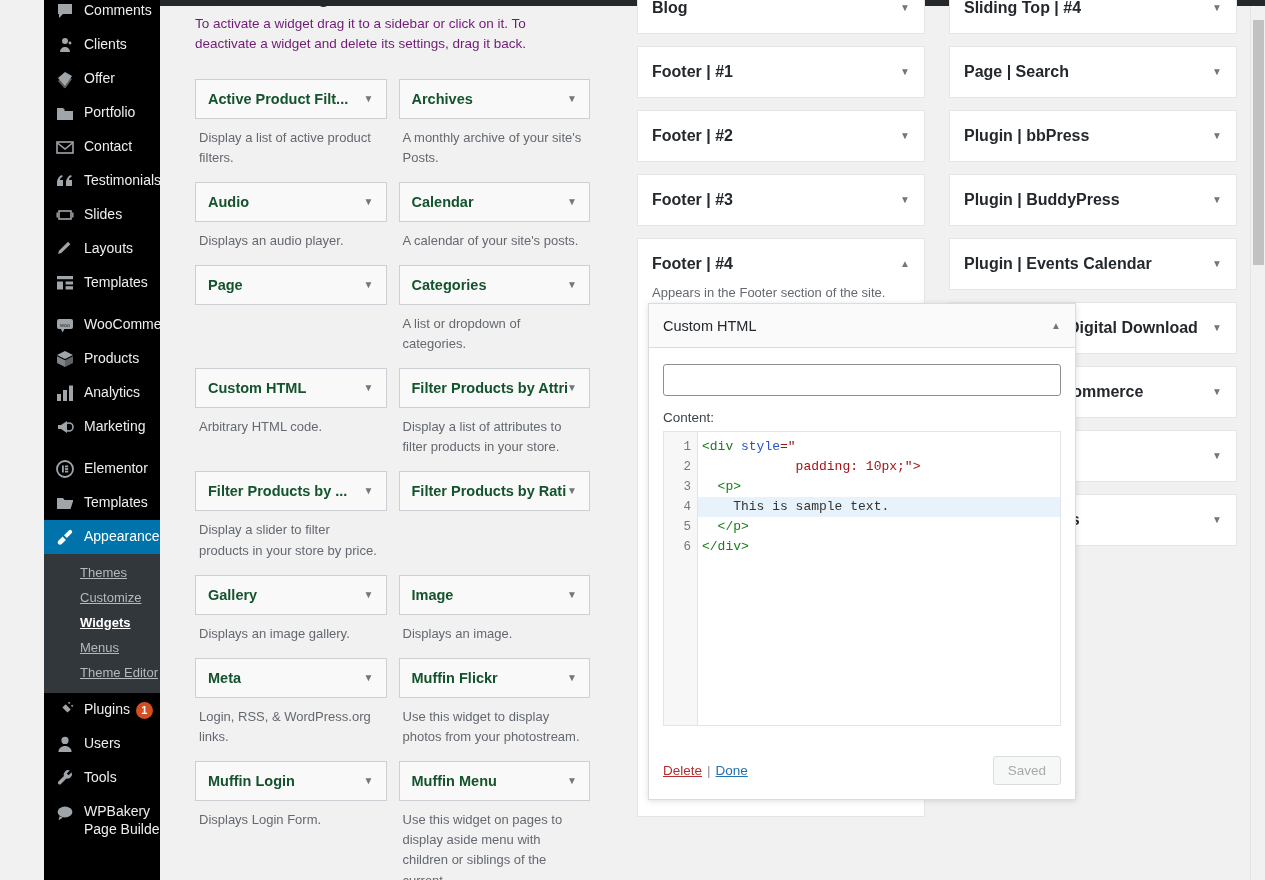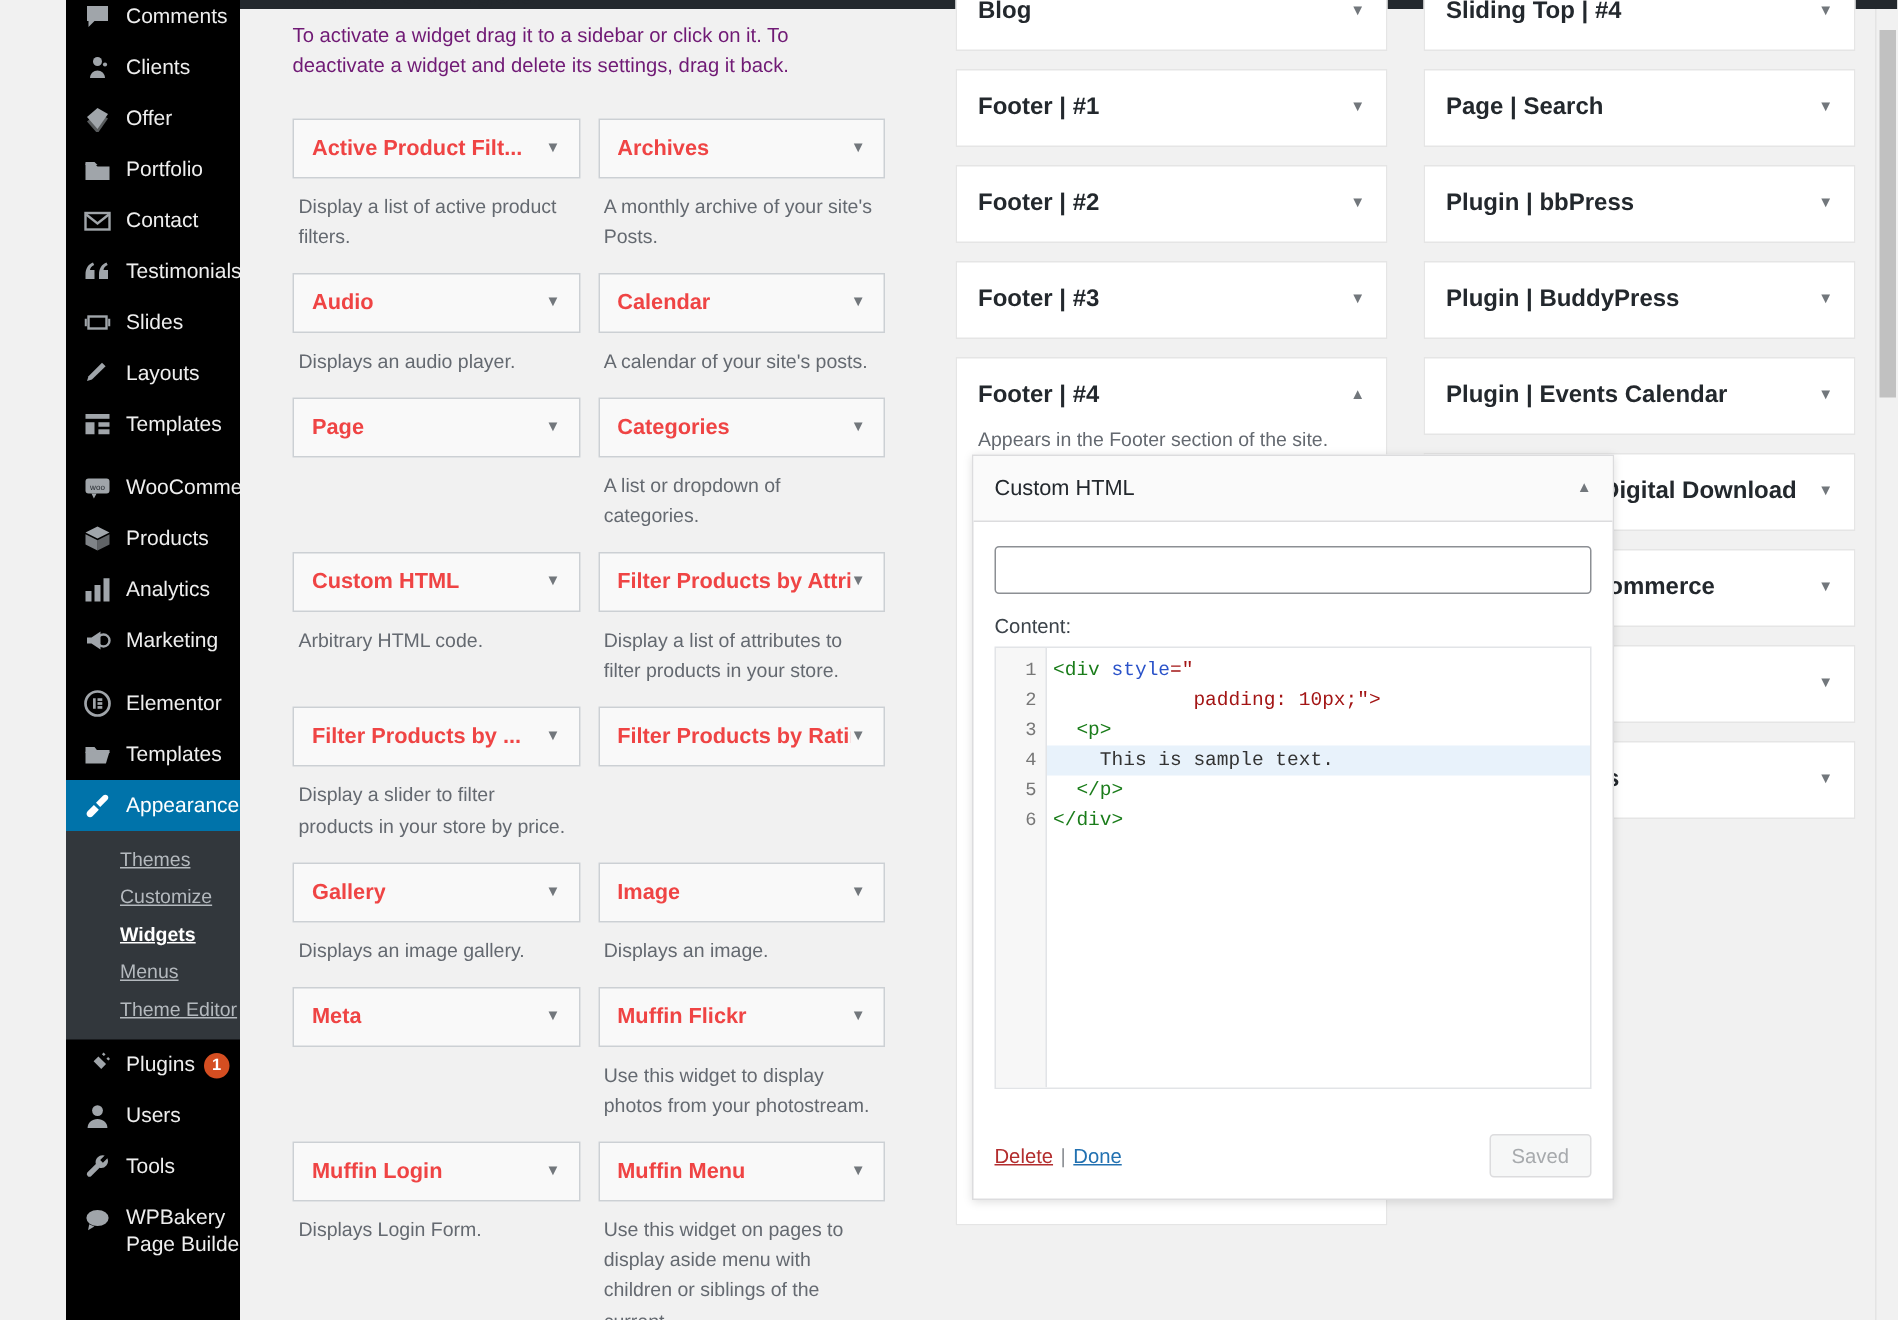--- a/index.html
+++ b/index.html
@@ -93,21 +93,21 @@
   }
   .wcell { width: 50%; padding: 0 6px; }
   .widget-box {
     background: #f9f9f9;
     border: 1px solid #ccd0d4;
     padding: 11px 12px;
     display: flex; align-items: center; justify-content: space-between;
     margin-top: 14px;
   }
   .widget-box .wname {
-    font-size: 14.5px; font-weight: bold; color: #ef4444;
+    font-size: 14.5px; font-weight: bold; color: #14532d;
     white-space: nowrap; overflow: hidden;
   }
   .caret { color: #72777c; font-size: 10px; line-height: 1; }
   .wdesc {
     font-size: 13px; color: #646970; line-height: 1.55;
     padding: 9px 4px 0 4px;
   }
 
   
   .side-col { position: absolute; top: -18px; width: 312px; }
@@ -510,20 +510,21 @@
             <span class="wname">Image</span>
             <span class="caret">▼</span>
           </div>
           <div class="wdesc">Displays an image.</div>
         </div>
         <div class="wcell">
           <div class="widget-box">
             <span class="wname">Meta</span>
             <span class="caret">▼</span>
           </div>
+          <div class="wdesc">Login, RSS, &amp; WordPress.org links.</div>
         </div>
         <div class="wcell">
           <div class="widget-box">
             <span class="wname">Muffin Flickr</span>
             <span class="caret">▼</span>
           </div>
           <div class="wdesc">Use this widget to display photos from your photostream.</div>
         </div>
         <div class="wcell">
           <div class="widget-box">

